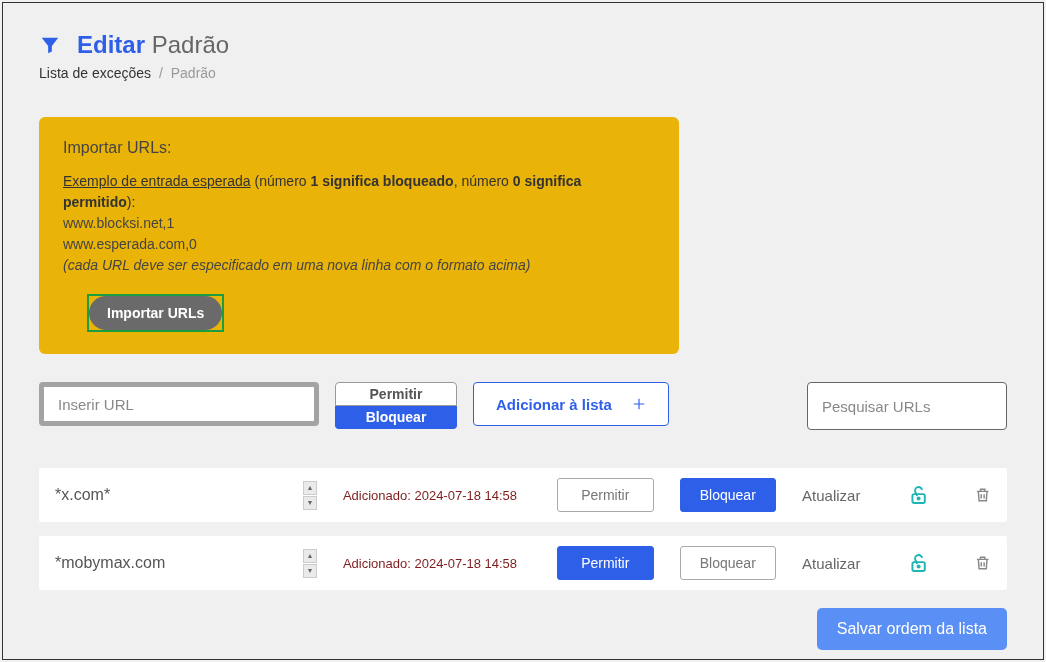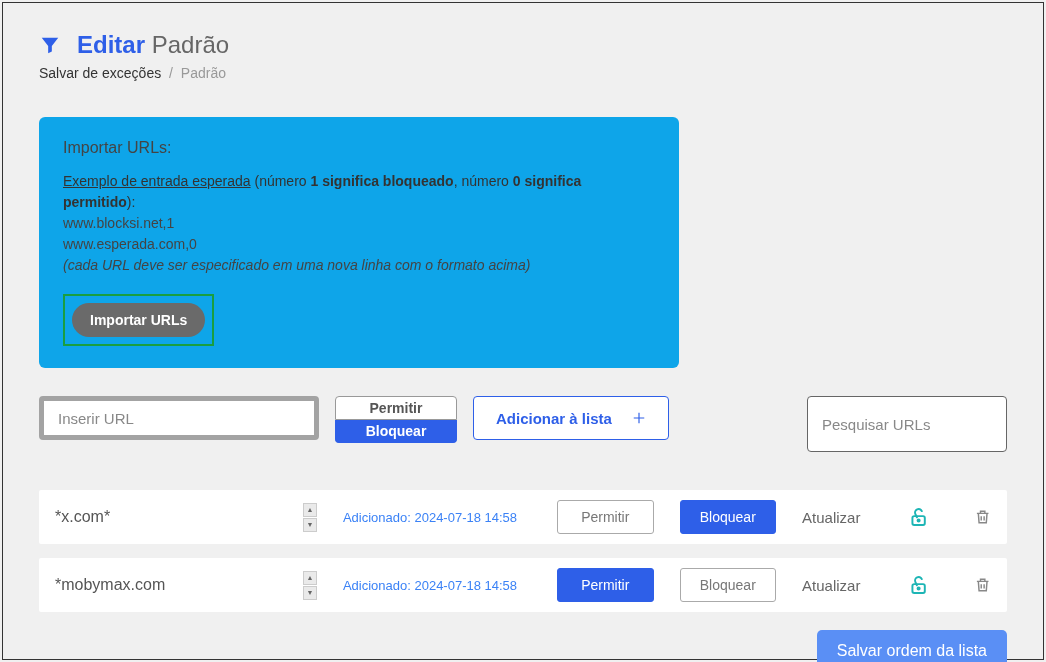--- a/index.html
+++ b/index.html
@@ -37,21 +37,21 @@
     color: #2e5fe8;
   }
   .breadcrumb {
     font-size: 14px;
     color: #333;
     margin-bottom: 36px;
   }
   .breadcrumb .sep { color: #999; margin: 0 4px; }
   .breadcrumb .current { color: #999; }
   .import-panel {
-    background: #0ea5e9;
+    background: #eab308;
     border-radius: 6px;
     padding: 22px 24px 22px 24px;
     width: 640px;
     margin-bottom: 28px;
   }
   .import-panel .heading {
     font-size: 16px;
     color: #444;
     margin-bottom: 14px;
   }
@@ -74,21 +74,22 @@
   .import-panel .note {
     font-style: italic;
     font-size: 14px;
     color: #444;
     line-height: 1.5;
   }
   .import-btn-wrap {
     margin-top: 18px;
     display: inline-block;
     border: 2px solid #1a9e3f;
-    padding: 7px;
+    padding: 0;
+    margin-left: 24px;
   }
   .import-btn {
     background: #6a6a6a;
     color: #fff;
     border: none;
     border-radius: 18px;
     padding: 9px 18px;
     font-size: 14px;
     font-weight: 700;
     cursor: pointer;
@@ -146,21 +147,21 @@
     font-size: 15px;
     font-weight: 700;
     display: flex;
     align-items: center;
     gap: 20px;
     cursor: pointer;
   }
   .search-input {
     margin-left: auto;
     width: 200px;
-    height: 56px;
+    height: 48px;
     border: 1px solid #666;
     border-radius: 4px;
     padding: 0 14px;
     font-size: 15px;
     color: #555;
   }
   .row-item {
     background: #fff;
     display: flex;
     align-items: center;
@@ -186,21 +187,21 @@
     display: flex;
     align-items: center;
     justify-content: center;
     font-size: 7px;
     color: #666;
     cursor: pointer;
     border: 1px solid #ccc;
   }
   .added-cell {
     font-size: 13px;
-    color: #3b82f6;
+    color: #7f1d1d;
     width: 195px;
   }
   .btn-permit, .btn-block {
     width: 100px;
     height: 34px;
     border-radius: 3px;
     font-size: 14px;
     cursor: pointer;
   }
   .btn-outline {
@@ -250,21 +251,21 @@
     <svg class="filter-icon" viewBox="0 0 24 24" fill="currentColor">
       <path d="M3 4h18l-7 9v6l-4 2v-8L3 4z"></path>
     </svg>
     <div class="title">
       <span class="strong">Editar</span>
       <span>Padrão</span>
     </div>
   </div>
 
   <div class="breadcrumb">
-    <span>Salvar de exceções</span>
+    <span>Lista de exceções</span>
     <span class="sep">/</span>
     <span class="current">Padrão</span>
   </div>
 
   <div class="import-panel">
     <div class="heading">Importar URLs:</div>
     <div class="desc">
       <span class="example-link">Exemplo de entrada esperada</span><span> (número </span><strong>1 significa bloqueado</strong><span>, número </span><strong>0 significa permitido</strong><span>):</span>
     </div>
     <div class="codeline">www.blocksi.net,1</div>

